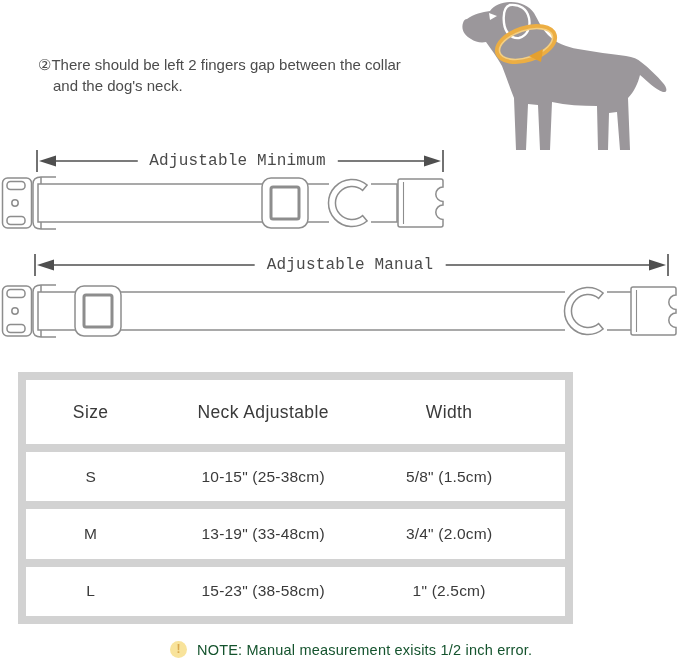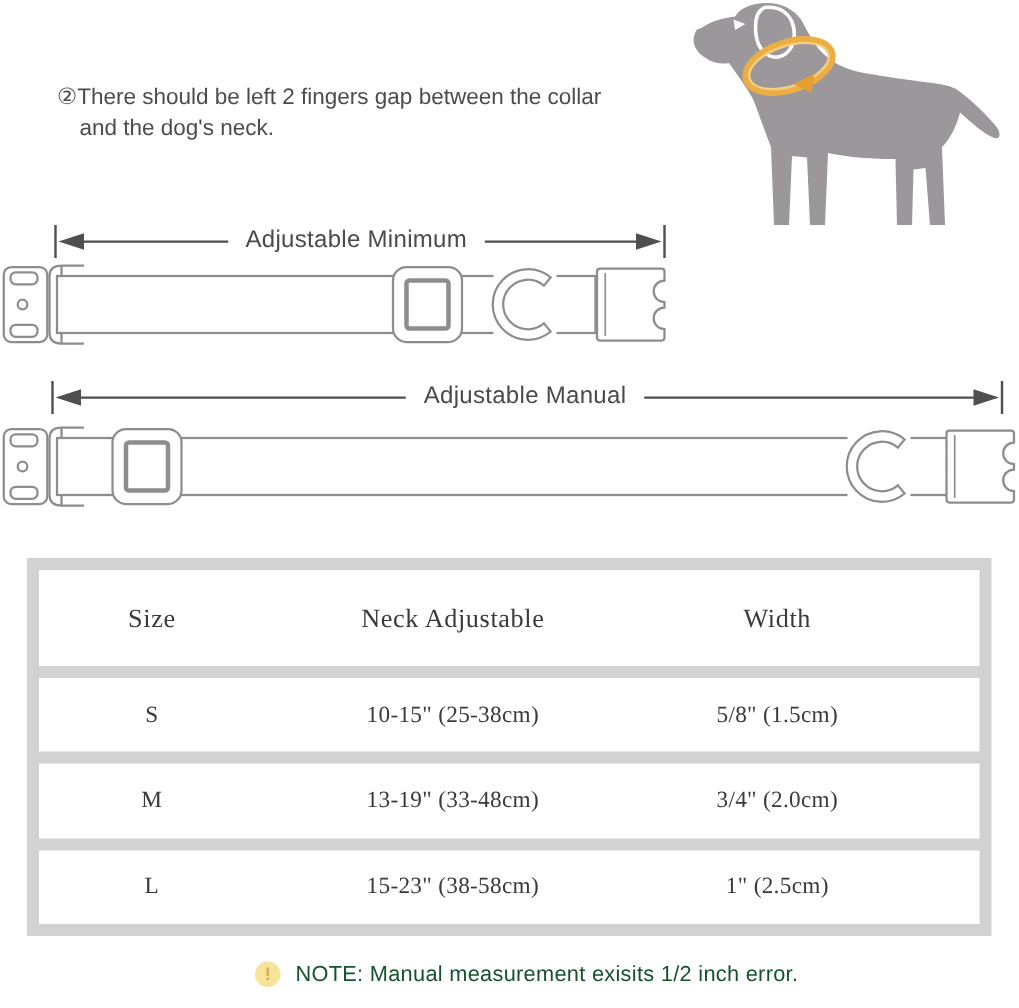--- a/index.html
+++ b/index.html
@@ -8,36 +8,36 @@
     font-family:"Liberation Sans", sans-serif;color:#4a4a4a;overflow:hidden;
   }
   
   .instructions{position:absolute;left:38px;top:34px;font-size:15px;line-height:21px;color:#4c4c4c;}
   .instr-item{padding-left:15px;text-indent:-15px;}
   .instr-item.one{white-space:nowrap;}
   .instr-item.two{width:358px;margin-top:20px;}
   
   .dog-wrap{position:absolute;left:456px;top:2px;width:222px;height:158px;}
   
-  .measure{position:absolute;height:30px;}
+  .measure{position:absolute;height:30px;font-family:Liberation Mono, monospace;}
   .measure svg{position:absolute;left:0;top:0;}
   .measure .m-label{
     position:absolute;left:50%;top:50%;transform:translate(-50%,-52%);
     background:#ffffff;padding:0 12px;font-size:16px;color:#4a4a4a;white-space:nowrap;letter-spacing:.2px;
   }
   .measure1{left:25px;top:146px;width:425px;}
   .measure2{left:25px;top:250px;width:650px;}
   
   .collar1{position:absolute;left:0;top:172px;width:450px;height:64px;}
   .collar2{position:absolute;left:0;top:282px;width:679px;height:64px;}
   
   .size-table{
-    position:absolute;left:18px;top:372px;width:643px;height:252px;
+    position:absolute;left:18px;top:372px;width:555px;height:252px;
     background:#d2d2d2;box-sizing:border-box;padding:8px;
-    display:flex;flex-direction:column;gap:8px;font-family:Liberation Serif, serif;
+    display:flex;flex-direction:column;gap:8px;
   }
   .t-row{
     background:#ffffff;display:grid;grid-template-columns:24% 40% 29%;
     align-items:center;text-align:center;color:#3a3a3a;
   }
   .t-row.header{flex:0 0 64px;font-size:17.5px;letter-spacing:.4px;}
   .t-row.body{flex:1 1 auto;font-size:15.5px;letter-spacing:.2px;}
   
   .note{position:absolute;left:170px;top:641px;display:flex;align-items:center;gap:10px;}
   .note-icon{

